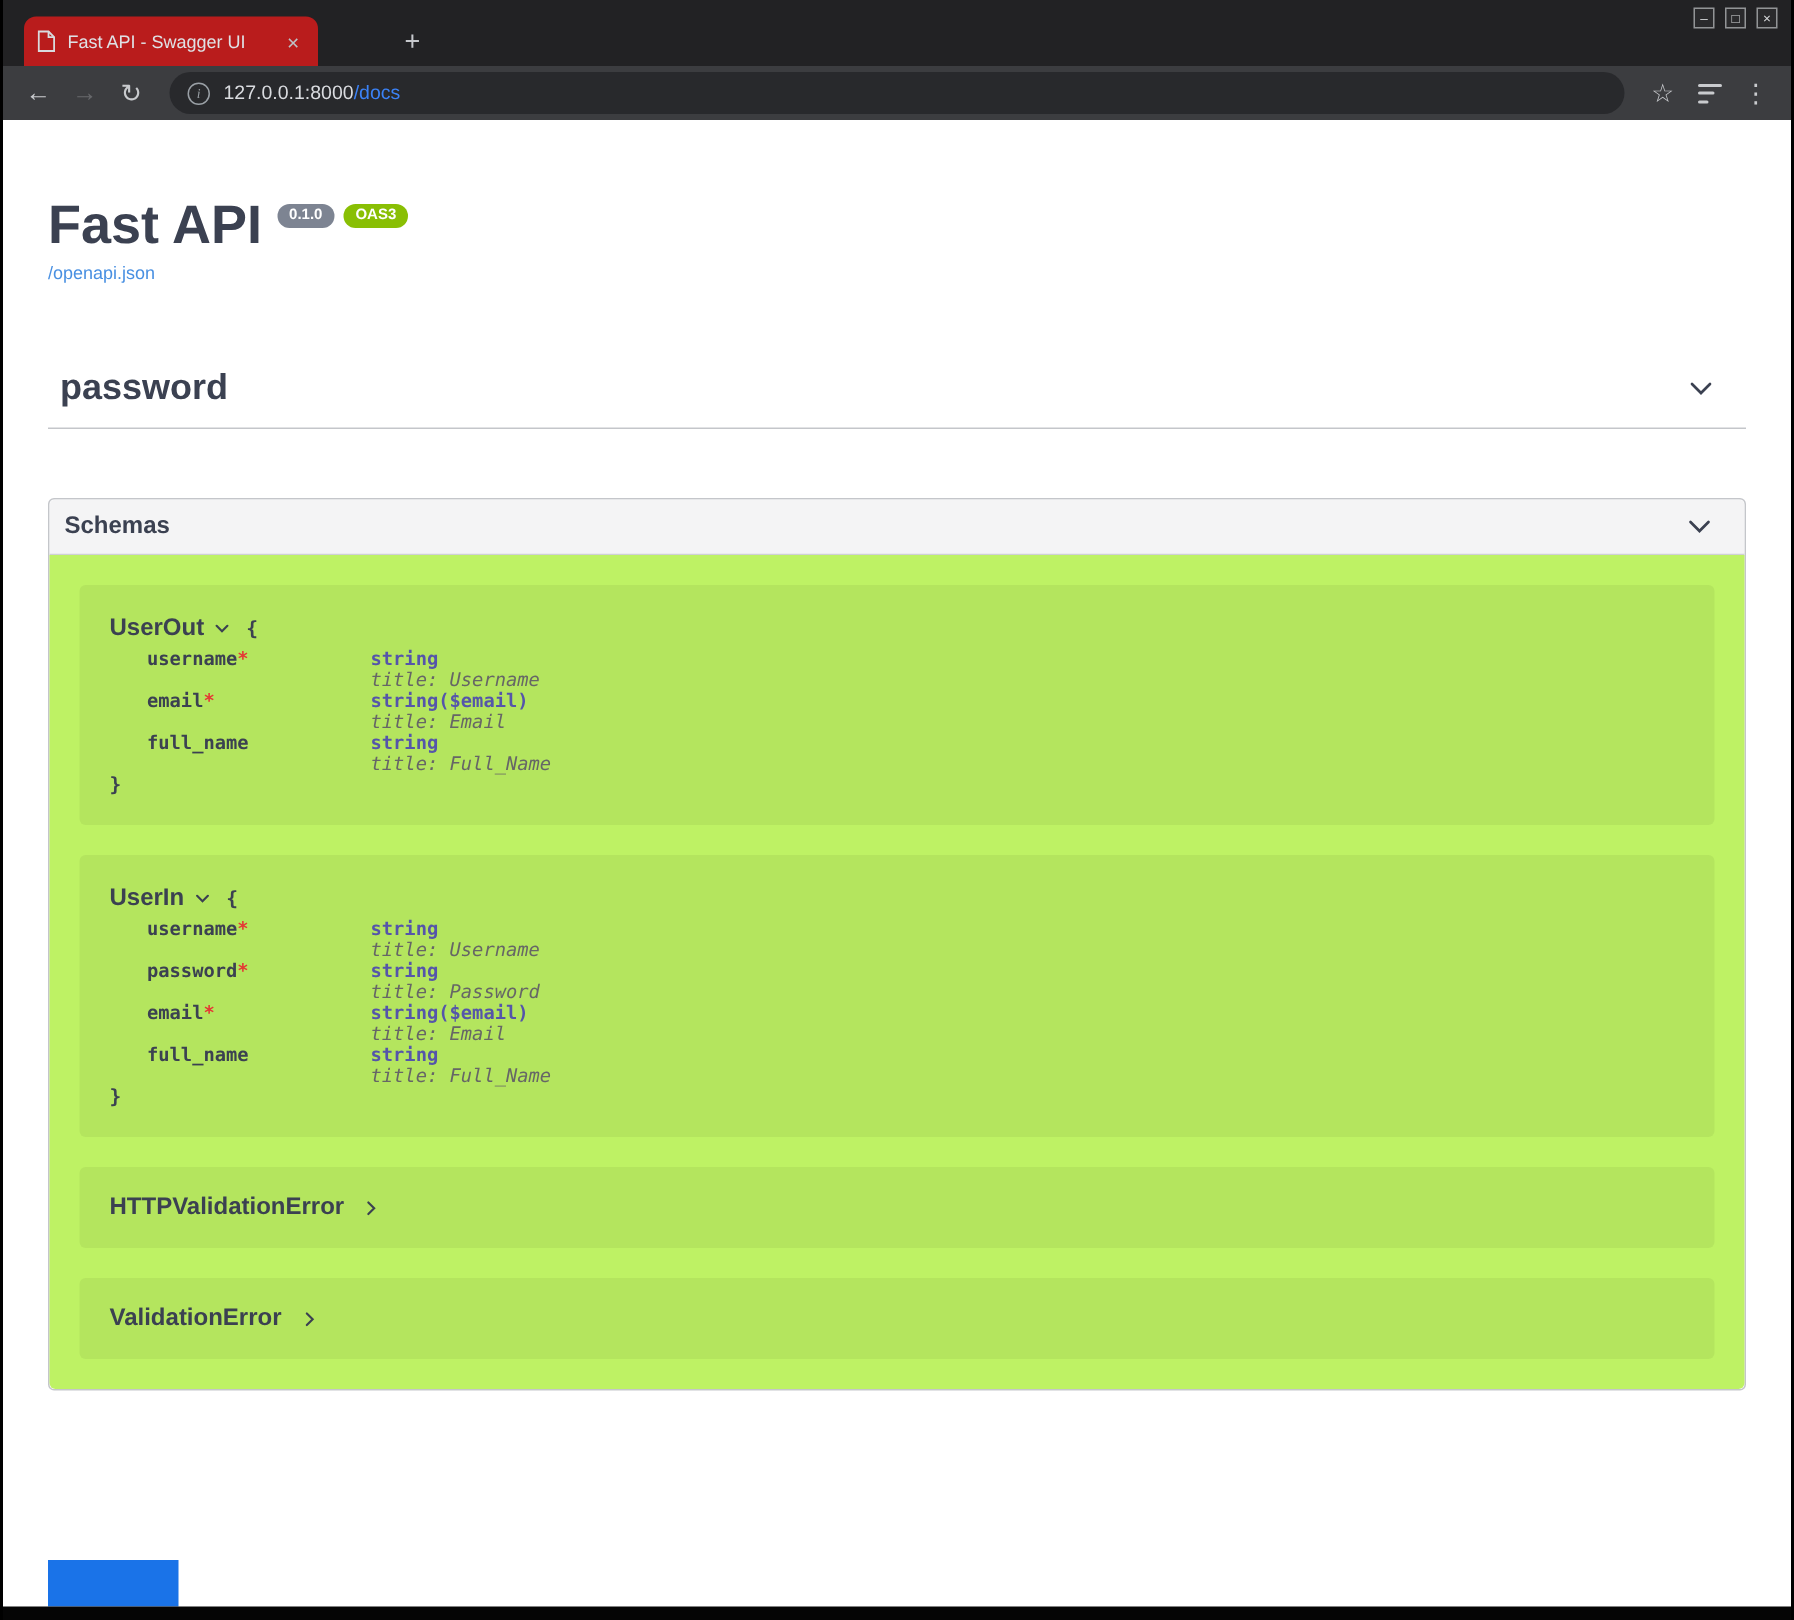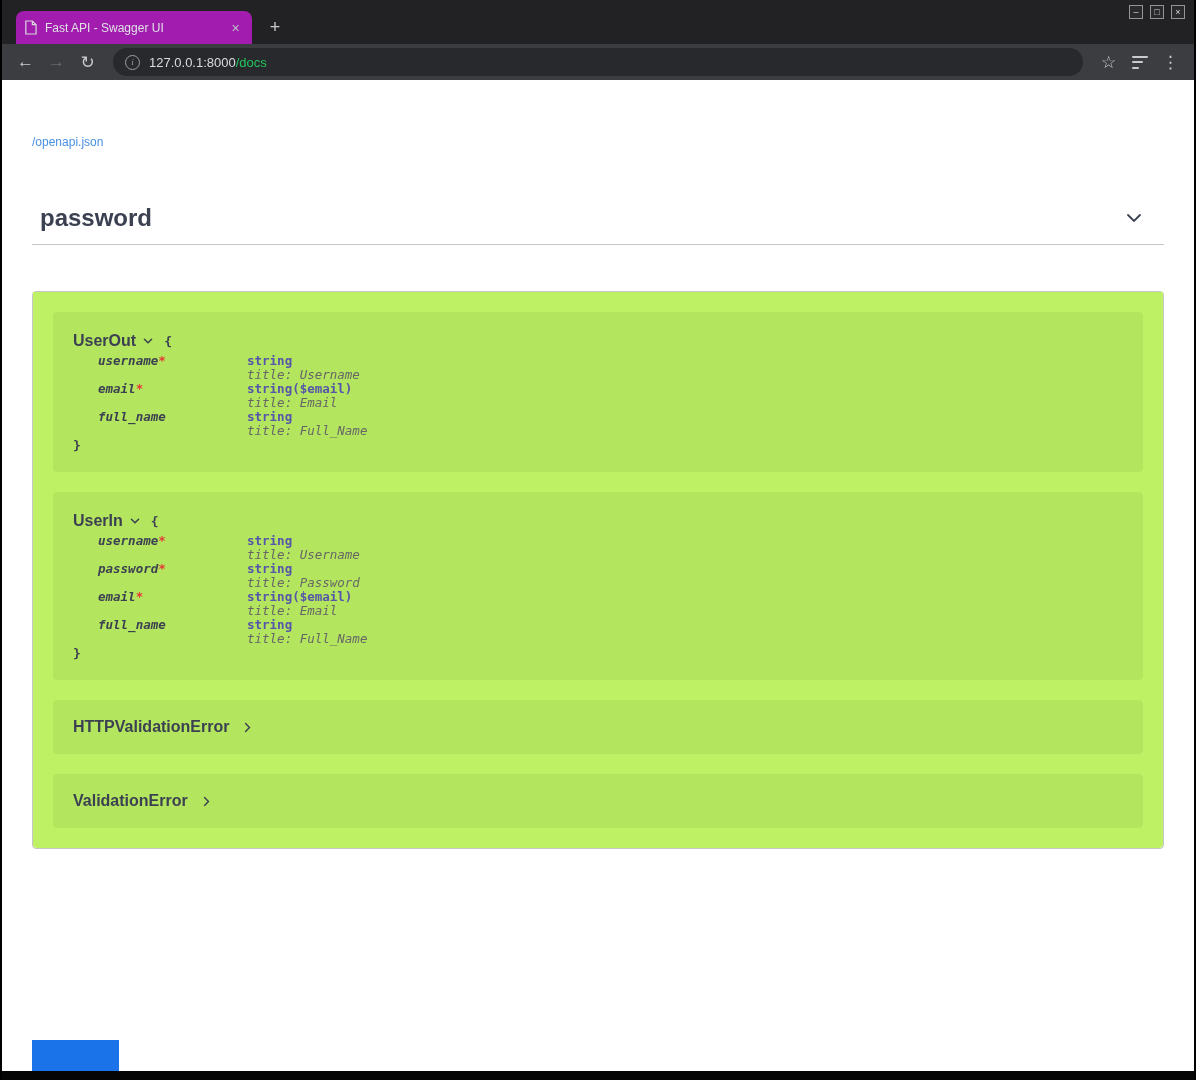--- a/index.html
+++ b/index.html
@@ -3,41 +3,41 @@
 <meta charset="utf-8">
 <style>
   * { margin:0; padding:0; box-sizing:border-box; }
   html,body { width:1196px; height:1080px; }
   body { background:#000; font-family:"Liberation Sans", sans-serif; overflow:hidden; }
   .screen { position:relative; width:1196px; height:1080px; background:#fff;
             border-left:2px solid #000; border-right:2px solid #000; overflow:hidden; }
 
   
   .tabstrip { height:44px; background:#222224; position:relative; }
-  .tab { position:absolute; left:14px; bottom:0; width:236px; height:33px; background:#a21caf;
+  .tab { position:absolute; left:14px; bottom:0; width:196px; height:33px; background:#b91c1c;
          border-radius:8px 8px 0 0; display:flex; align-items:center; padding:0 8px; gap:8px; }
   .tab-title { color:#dfe1e5; font-size:12px; flex:1; white-space:nowrap; overflow:hidden; }
   .tab-close { color:#bdc1c6; font-size:14px; width:17px; height:17px; display:flex;
                align-items:center; justify-content:center; border-radius:50%; cursor:pointer; }
   .newtab { position:absolute; left:260px; bottom:4px; width:26px; height:26px; color:#c6c8cc;
             font-size:18px; display:flex; align-items:center; justify-content:center; border-radius:50%; }
   .win-controls { position:absolute; top:5px; right:9px; display:flex; gap:7px; }
   .win-btn { width:14px; height:14px; border:1px solid #929496; color:#d5d7d9; font-size:9px;
              display:flex; align-items:center; justify-content:center; background:#2a2a2c; }
   .toolbar { height:36px; background:#3c3d40; display:flex; align-items:center; padding:0 10px; gap:4px; }
   .nav-btn { width:27px; height:27px; color:#c9cbce; font-size:17px; display:flex; align-items:center;
              justify-content:center; border-radius:50%; }
   .nav-btn.disabled { color:#67686b; }
   .urlbar { flex:1; height:28px; background:#28292c; border-radius:14px; display:flex;
             align-items:center; padding:0 12px; gap:9px; margin:0 8px; }
   .info-icon { width:15px; height:15px; border:1.5px solid #9aa0a6; border-radius:50%; color:#9aa0a6;
                font-size:9px; display:flex; align-items:center; justify-content:center;
                font-family:"Liberation Serif", serif; font-style:italic; flex:0 0 auto; }
   .url-host { color:#dadce0; font-size:13px; }
-  .url-path { color:#22c55e; font-size:13px; }
+  .url-path { color:#3b82f6; font-size:13px; }
   .rl-icon { width:16px; height:13px; display:flex; flex-direction:column; justify-content:space-between; }
   .rl-icon i { display:block; height:2px; background:#c9cbce; border-radius:1px; }
   .rl-icon i:nth-child(2) { width:72%; }
   .rl-icon i:nth-child(3) { width:45%; }
 
   
   .content { position:relative; height:1000px; background:#fff; overflow:hidden; }
   .swagger { padding:0 30px; }
   .info { padding-top:50px; }
   .api-title { display:flex; align-items:flex-start; gap:10px; }
@@ -72,21 +72,21 @@
   .model-box:last-child { margin-bottom:0; }
   .model-title-row { display:flex; align-items:center; gap:6px; height:22px; }
   .model-name { font-size:16px; font-weight:700; color:#3b4151; cursor:pointer; }
   .brace { font-family:"DejaVu Sans Mono", monospace; font-size:13px; font-weight:700;
            color:#3b4151; margin-left:4px; }
   .brace-close { font-family:"DejaVu Sans Mono", monospace; font-size:13px; font-weight:700;
                  color:#3b4151; line-height:16px; }
   .props { margin:2px 0 0 25px; }
   .prop { display:flex; }
   .prop-name { width:149px; font-family:"DejaVu Sans Mono", monospace; font-size:12.5px;
-               font-weight:700; color:#3b4151; line-height:14px;font-style:italic; }
+               font-weight:700; color:#3b4151; line-height:14px; }
   .star { color:#e53935; }
   .prop-detail { line-height:14px; }
   .prop-type { font-family:"DejaVu Sans Mono", monospace; font-size:12.5px; font-weight:700; color:#5555aa; }
   .prop-title { font-family:"DejaVu Sans Mono", monospace; font-size:12.5px; font-style:italic;
                 color:#666; }
   .model-box.collapsed { display:flex; align-items:center; gap:12px; padding:18px 20px; cursor:pointer; }
 
   .blue-rect { position:absolute; left:30px; bottom:9px; width:87px; height:31px; background:#1a73e8; }
   .bottom-bar { position:absolute; left:0; bottom:0; width:100%; height:9px; background:#050505; }
   .chev { display:block; }
@@ -131,32 +131,45 @@
           <i></i>
         </span>
       </span>
     <span class="nav-btn">⋮</span>
   </div>
 
   <div class="content">
     <div class="swagger">
 
       <div class="info">
+        <div class="api-title">
+          <h1>Fast API</h1>
+          <div class="badges">
+            <span class="badge version">0.1.0</span>
+            <span class="badge oas">OAS3</span>
+          </div>
+        </div>
         <a class="spec-link" href="#">/openapi.json</a>
       </div>
 
       <div class="tag-row">
         <span class="tag-label">password</span>
         <svg class="chev" width="20" height="20" viewBox="0 0 20 20">
             <path d="M4 7l6 6 6-6" fill="none" stroke="#3b4151" stroke-width="1.8" stroke-linecap="round"></path>
           </svg>
       </div>
 
 
       <div class="models">
+        <div class="models-header">
+          <span class="models-title">Schemas</span>
+          <svg class="chev" width="20" height="20" viewBox="0 0 20 20">
+              <path d="M4 7l6 6 6-6" fill="none" stroke="#3b4151" stroke-width="1.8" stroke-linecap="round"></path>
+            </svg>
+        </div>
 
         <div class="models-body">
 
           <div class="model-box">
             <div class="model-title-row">
               <span class="model-name">UserOut</span>
               <svg class="chev" width="12" height="12" viewBox="0 0 20 20">
                   <path d="M4 7l6 6 6-6" fill="none" stroke="#3b4151" stroke-width="2.4" stroke-linecap="round"></path>
                 </svg>
               <span class="brace">{</span>

